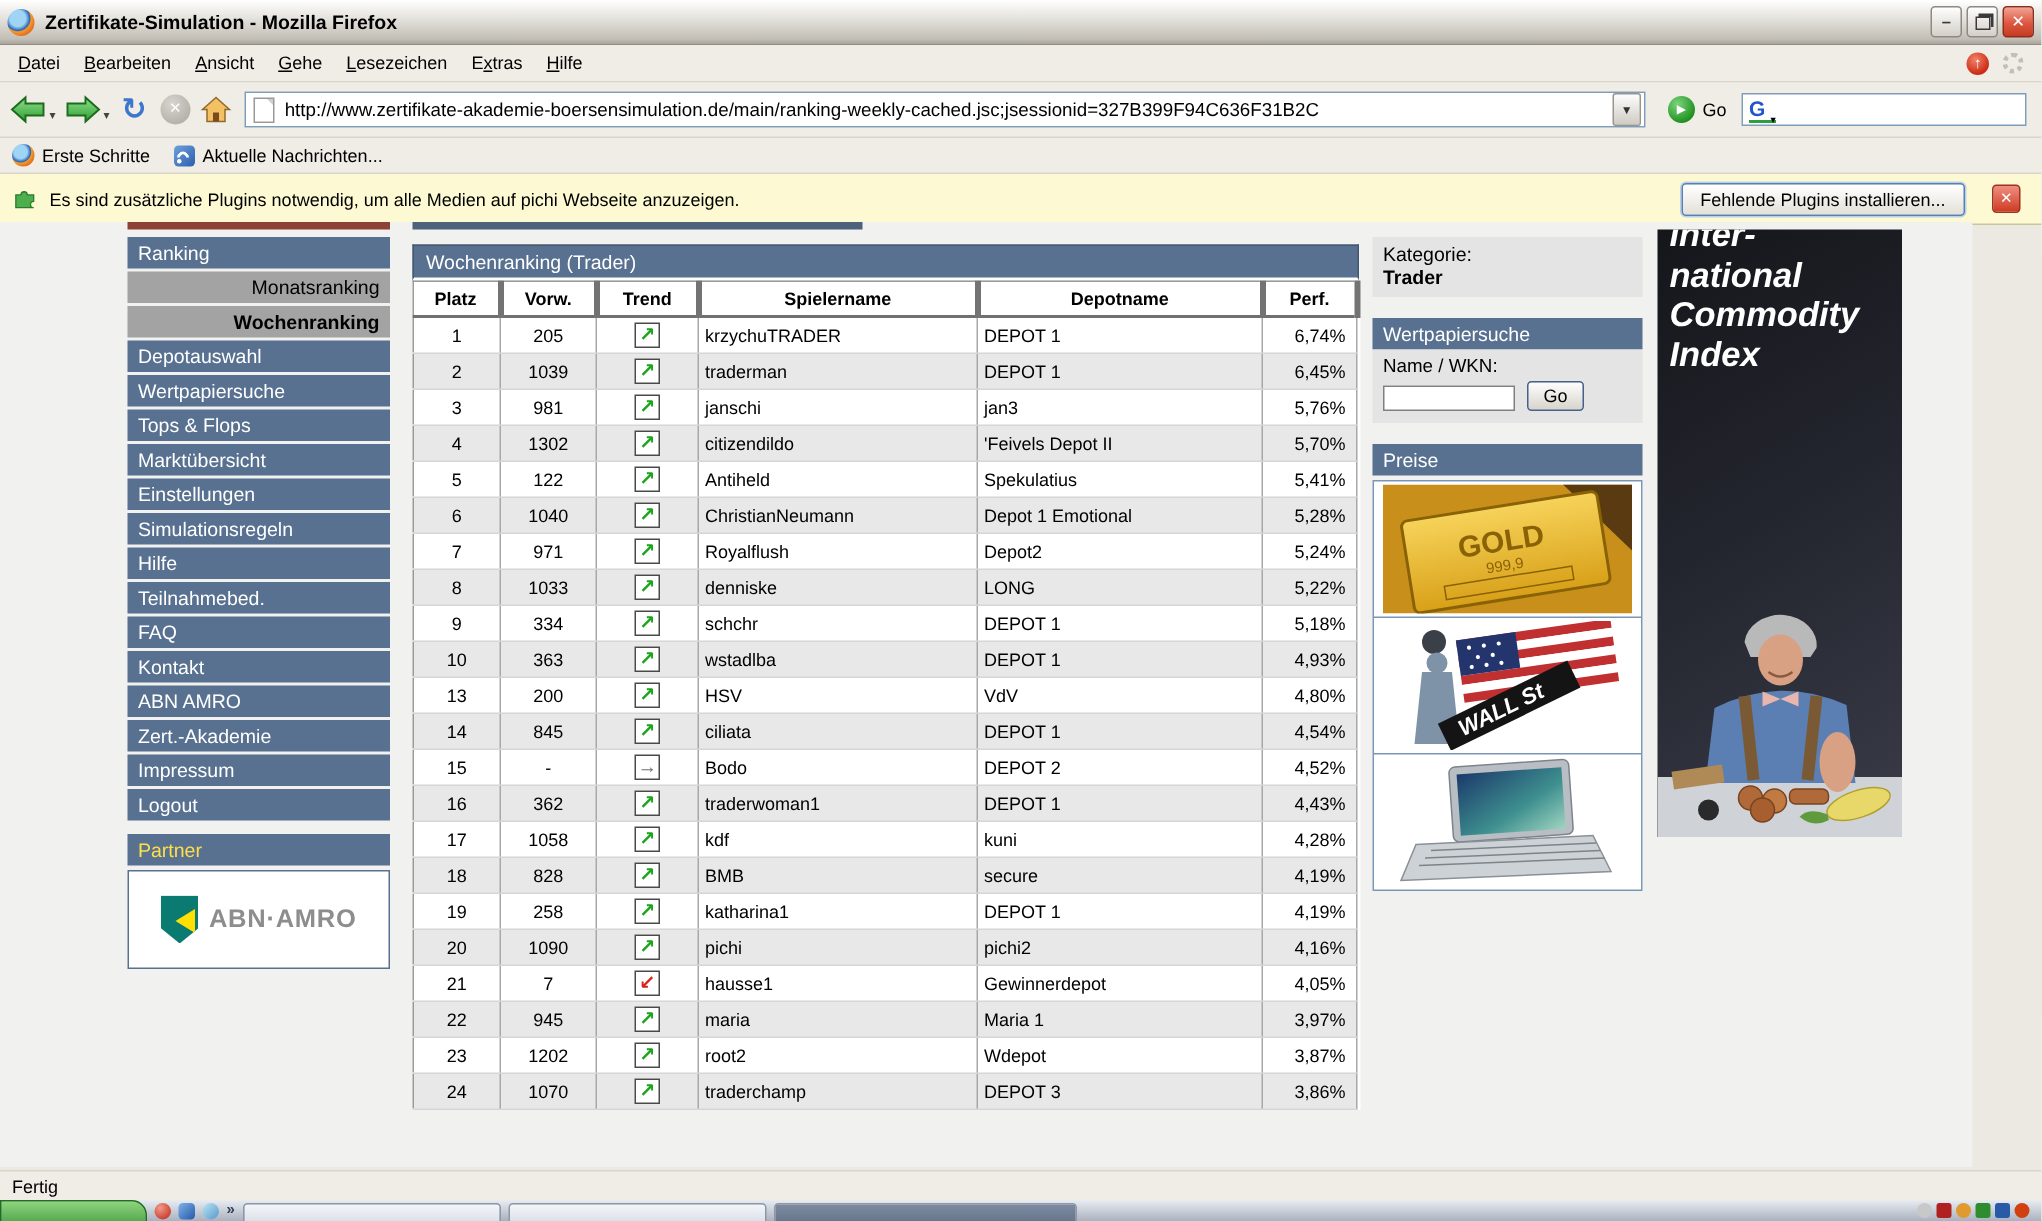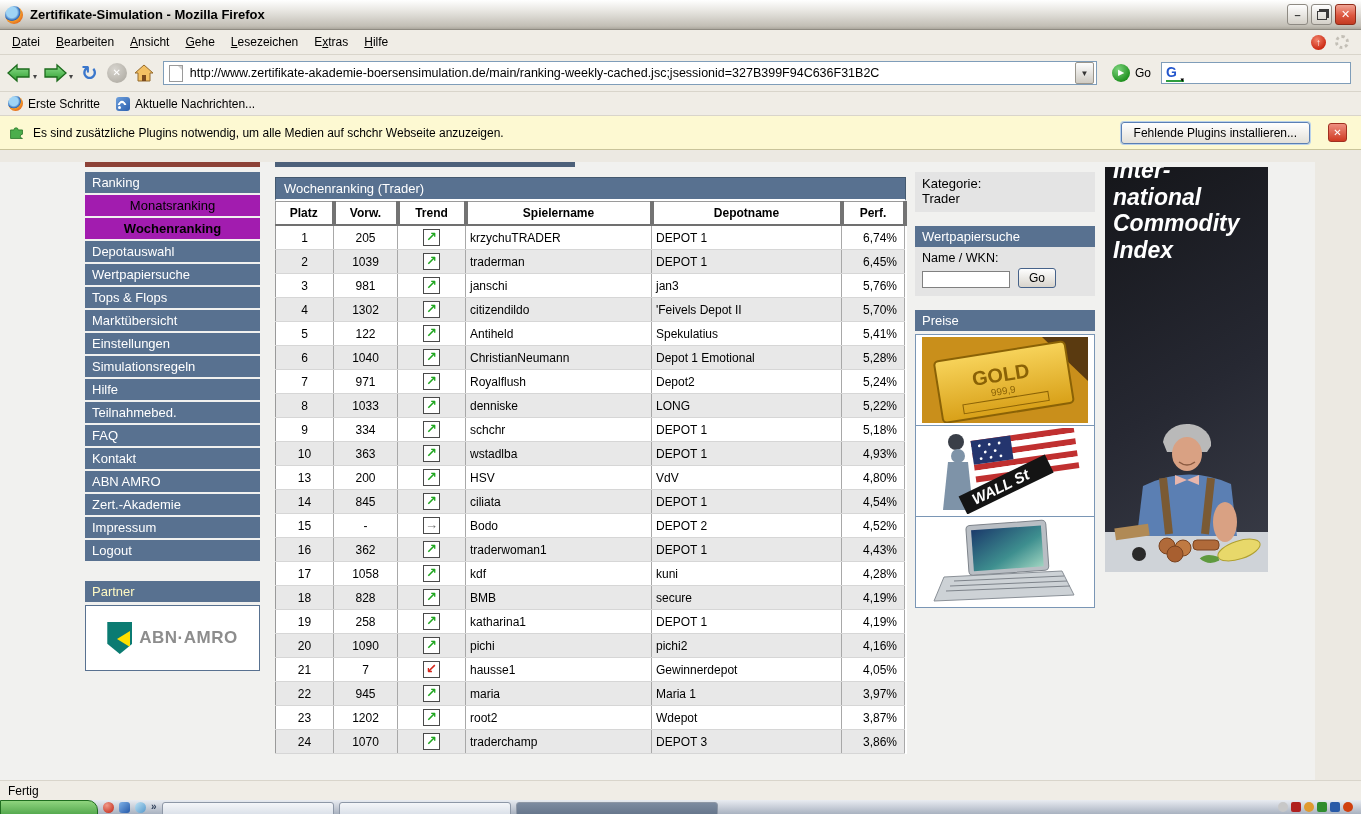--- a/index.html
+++ b/index.html
@@ -64,29 +64,29 @@
   .pluginbar{position:absolute;top:116px;left:0;width:100%;height:34px;box-sizing:border-box;background:#fdf9d2;
     border-bottom:1px solid #c9c49a;display:flex;align-items:center;padding:0 8px;font-size:12px;gap:8px;}
   .plugin-msg{color:#000;}
   .plugin-spacer{flex:1;}
   .plugin-btn{background:linear-gradient(#ffffff,#e3e0d8);border:1px solid #5a7fb4;border-radius:3px;
     box-shadow:0 0 0 1px #b9d1ea;padding:3px 12px;font-size:12px;font-family:inherit;}
   .plugin-close{width:17px;height:17px;background:linear-gradient(#ee8f80,#cf3a22);border:1px solid #a03020;border-radius:3px;
     color:#fff;font-size:10px;font-weight:bold;display:flex;align-items:center;justify-content:center;margin:0 6px 0 10px;}
 
   
-  .content{position:absolute;top:162px;left:0;width:1315px;height:630px;background:#f1f1ef;overflow:hidden;}
+  .content{position:absolute;top:148px;left:0;width:1315px;height:630px;background:#f1f1ef;overflow:hidden;}
   .strip-red{position:absolute;left:85px;top:0;width:175px;height:5px;background:#8d4237;}
   .strip-blue{position:absolute;left:275px;top:0;width:300px;height:5px;background:#4d617a;}
 
   .sidebar{position:absolute;left:85px;top:10px;width:175px;font-size:13px;}
   .side-item{background:#587190;color:#fff;padding:3px 7px;margin-bottom:2px;cursor:default;}
-  .side-sub{background:#a21caf;color:#000;text-align:center;padding:3px 7px;margin-bottom:2px;cursor:default;}
+  .side-sub{background:#a3a3a3;color:#000;text-align:right;padding:3px 7px;margin-bottom:2px;cursor:default;}
   .side-sub.active{font-weight:bold;}
-  .partner-header{background:#587190;color:#fef9c3;padding:3px 7px;margin-top:20px;}
+  .partner-header{background:#587190;color:#fde047;padding:3px 7px;margin-top:9px;}
   .partner-box{margin-top:3px;background:#fff;border:1px solid #587190;height:64px;display:flex;align-items:center;justify-content:center;gap:7px;}
   .abn-shield{width:25px;height:32px;background:#0b7b72;clip-path:polygon(0 0,100% 0,100% 68%,50% 100%,0 68%);position:relative;}
   .abn-shield::after{content:'';position:absolute;right:2px;top:9px;width:0;height:0;
     border-right:13px solid #ffe000;border-top:8px solid transparent;border-bottom:8px solid transparent;}
   .abn-text{color:#8d8d8d;font-weight:bold;font-size:17px;letter-spacing:0.5px;}
 
   .rank-wrap{position:absolute;left:275px;top:15px;width:631px;}
   .rank-caption{background:#587190;color:#fff;font-size:13px;padding:3px 8px;border:1px solid #44596f;border-bottom:2px solid #fff;box-sizing:border-box;}
   table.rank{border-collapse:collapse;width:100%;background:#fff;font-size:12px;table-layout:fixed;border:1px solid #9a9a9a;}
   table.rank th{font-weight:bold;text-align:center;padding:4px 3px;border-right:4px solid #737373;
@@ -97,21 +97,21 @@
   .c-platz,.c-vorw,.c-trend{text-align:center;}
   .c-perf{text-align:right;padding-right:7px !important;}
   .trend-icon{display:inline-block;width:15px;height:15px;line-height:14px;text-align:center;border:1px solid #4a4a4a;
     background:#fff;font-weight:bold;font-size:13px;}
   .trend-up{color:#1ea51e;}
   .trend-neutral{color:#6f6f6f;}
   .trend-down{color:#d3261a;}
 
   .rp{position:absolute;left:915px;top:10px;width:180px;font-size:13px;}
   .rp-kategorie{background:#e4e4e4;padding:4px 7px 6px;box-sizing:border-box;}
-  .rp-kat-val{font-weight:normal;}
+  .rp-kat-val{font-weight:bold;}
   .rp-header{background:#587190;color:#fff;padding:3px 7px;margin-top:14px;}
   .rp-search{background:#e4e4e4;padding:4px 7px 8px;font-size:12.5px;box-sizing:border-box;}
   .rp-search-row{display:flex;align-items:flex-end;gap:8px;margin-top:3px;}
   .rp-search input{width:88px;height:17px;border:1px solid #808080;font-size:12px;font-family:inherit;box-sizing:border-box;}
   .rp-go-btn{width:38px;height:20px;background:linear-gradient(#fefefe,#d8d4cc);border:1px solid #46628a;border-radius:3px;
     font-size:12px;font-family:inherit;}
   .preise-box{border:1px solid #7a96b5;background:#fff;margin-top:3px;}
   .preise-cell{height:90px;border-bottom:1px solid #7a96b5;display:flex;align-items:center;justify-content:center;overflow:hidden;}
   .preise-cell:last-child{border-bottom:none;}
 
@@ -238,21 +238,21 @@
     <span class="bm-item">
       <span class="rss-icon"></span>
       <span>Aktuelle Nachrichten...</span>
     </span>
   </div>
 
   <div class="pluginbar">
     <svg width="17" height="17" viewBox="0 0 20 20">
       <path d="M3 7 h4 a2.5 2.5 0 1 1 5 0 h5 v5 a2.5 2.5 0 1 0 0 5 v0 h-14 Z" fill="#4cae4c" stroke="#2c7a2c"></path>
     </svg>
-    <span class="plugin-msg">Es sind zusätzliche Plugins notwendig, um alle Medien auf schchr Webseite anzuzeigen.</span>
+    <span class="plugin-msg">Es sind zusätzliche Plugins notwendig, um alle Medien auf pichi Webseite anzuzeigen.</span>
     <span class="plugin-spacer"></span>
     <button class="plugin-btn">Fehlende Plugins installieren...</button>
     <span class="plugin-close">✕</span>
   </div>
 
   <div class="content">
     <div class="strip-red"></div>
     <div class="strip-blue"></div>
 
     <div class="sidebar">

